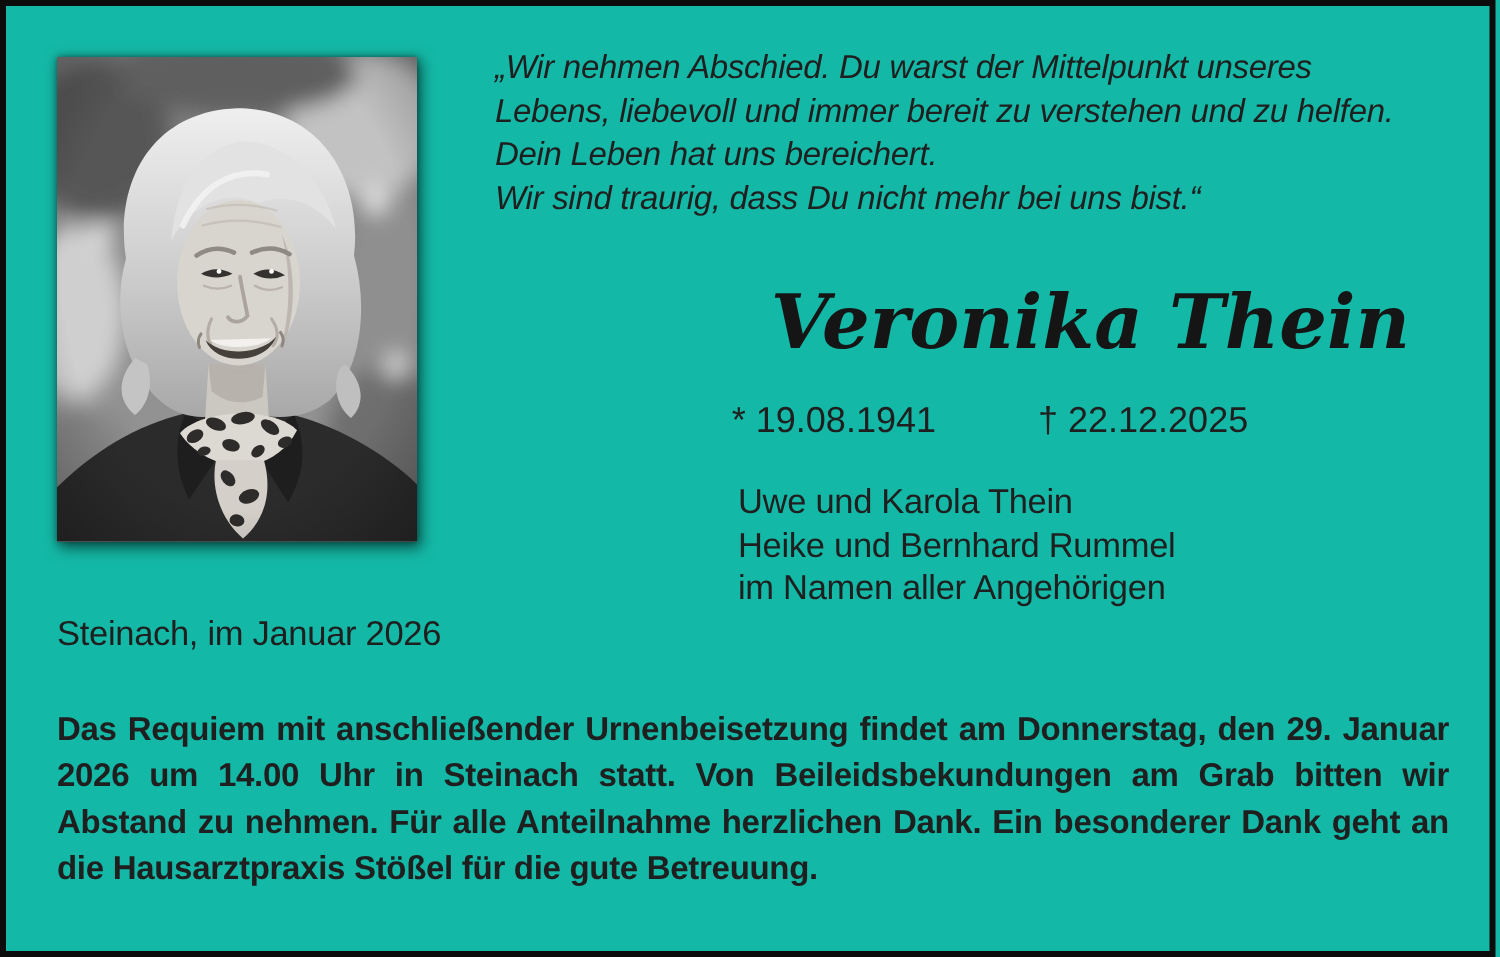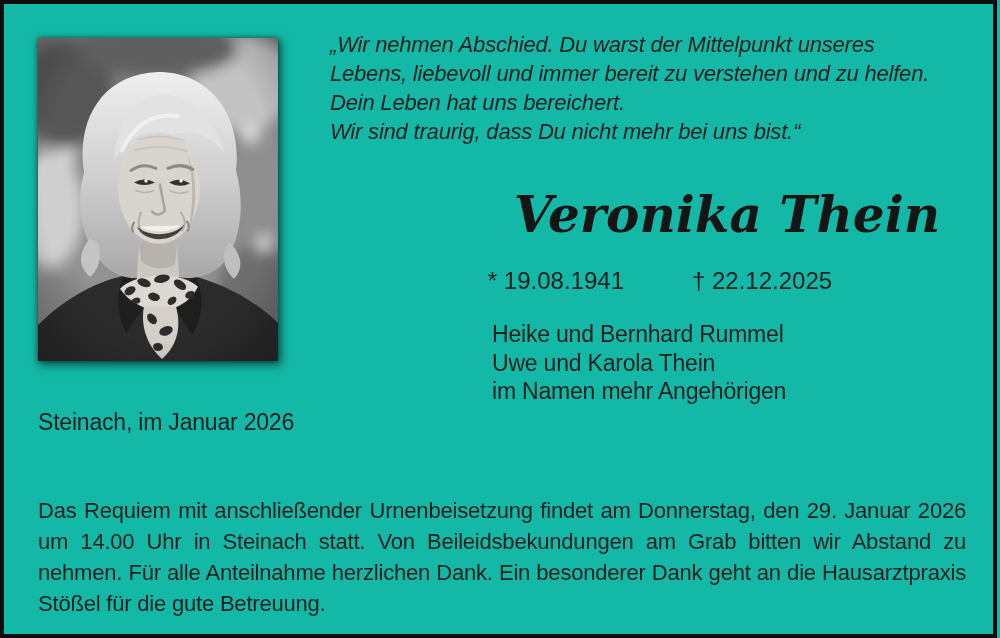--- a/index.html
+++ b/index.html
@@ -68,26 +68,27 @@
   }
   .place-date {
     position: absolute;
     left: 38px; top: 409px;
     font-size: 23px;
     letter-spacing: -0.2px;
     text-align: center;
   }
   .funeral-notice {
     position: absolute;
-    left: 38px; top: 495px;
+    left: 38px; top: 470px;
     width: 928px;
     font-size: 22px;
     line-height: 31px;
     letter-spacing: -0.2px;
     text-align: justify;
+    font-weight: bold;
   }
 </style>
 </head>
 <body>
 
 <div class="stage">
 
   <div class="frame"></div>
 
   <div class="photo" title="Schwarz-weiß Porträtfoto der Verstorbenen">
@@ -189,22 +190,22 @@
 Wir sind traurig, dass Du nicht mehr bei uns bist.“</div>
 
   <div class="name">Veronika Thein</div>
 
   <div class="dates">
     <span>* 19.08.1941</span>
     <span>† 22.12.2025</span>
   </div>
 
   <div class="family">
+    <div>Uwe und Karola Thein</div>
     <div>Heike und Bernhard Rummel</div>
-    <div>Uwe und Karola Thein</div>
-    <div>im Namen mehr Angehörigen</div>
+    <div>im Namen aller Angehörigen</div>
   </div>
 
   <div class="place-date">Steinach, im Januar 2026</div>
 
   <div class="funeral-notice">Das Requiem mit anschließender Urnenbeisetzung findet am Donnerstag, den 29. Januar 2026 um 14.00 Uhr in Steinach statt. Von Beileidsbekundungen am Grab bitten wir Abstand zu nehmen. Für alle Anteilnahme herzlichen Dank. Ein besonderer Dank geht an die Hausarztpraxis Stößel für die gute Betreuung.</div>
 
 </div>
 
 </body></html>

